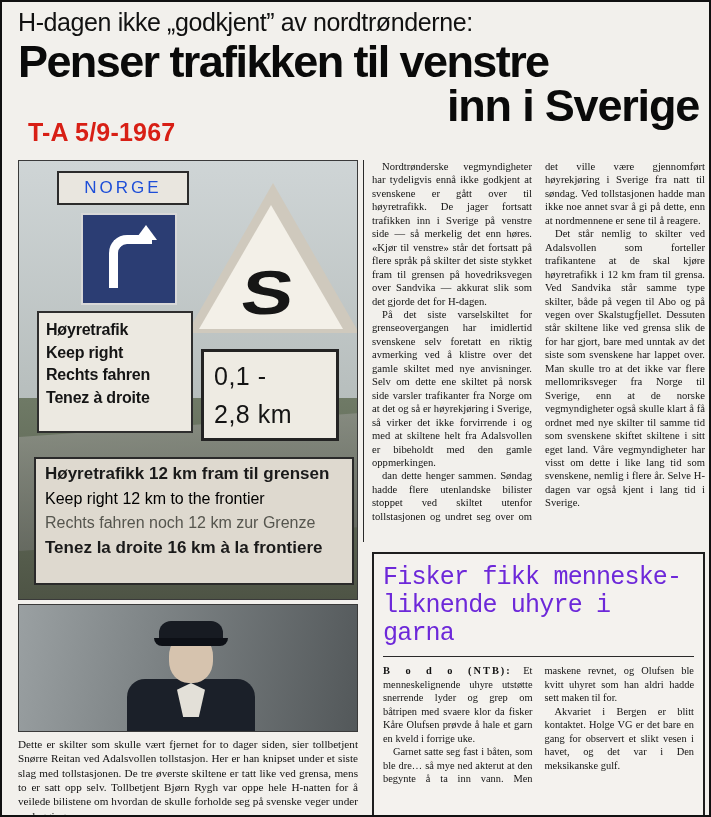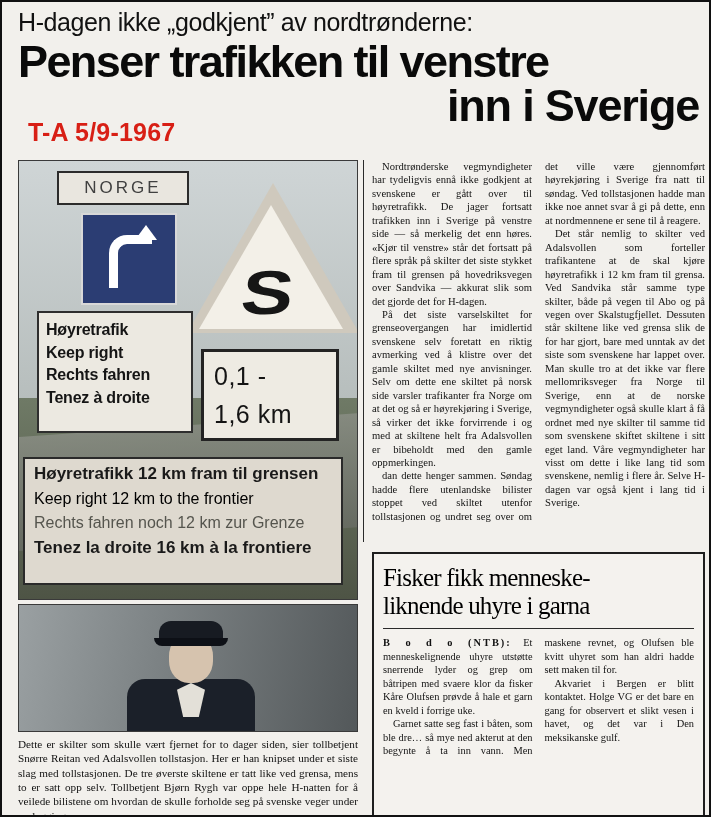--- a/index.html
+++ b/index.html
@@ -132,21 +132,21 @@
   .sign-norge {
     position: absolute;
     left: 38px; top: 10px;
     width: 132px; height: 34px;
     background: #e9e6df;
     border: 2px solid #2b2b2b;
     box-sizing: border-box;
     font-family: "Liberation Sans", sans-serif;
     font-size: 17px;
     letter-spacing: 3px;
-    color: #404040;
+    color: #1d4ed8;
     display: flex;
     align-items: center;
     justify-content: center;
   }
   
   .sign-blue {
     position: absolute;
     left: 62px; top: 52px;
     width: 96px; height: 92px;
     background: #2b3d73;
@@ -228,21 +228,21 @@
     padding: 6px 10px;
   }
   .sign-dist div {
     font-size: 25px;
     line-height: 1.5;
     letter-spacing: 0.5px;
   }
   
   .sign-banner {
     position: absolute;
-    left: 4px; top: 296px;
+    left: 15px; top: 296px;
     width: 320px; height: 128px;
     background: #ded9cf;
     border: 2px solid #2a2a2a;
     box-sizing: border-box;
     padding: 6px 9px;
     font-family: "Liberation Sans", sans-serif;
     color: #1a1a1a;
   }
   .sign-banner .l1 { font-size: 17px; font-weight: bold; line-height: 1.1; }
   .sign-banner .l2 { font-size: 16px; line-height: 1.1; color:#000000; margin-top:6px;}
@@ -330,25 +330,25 @@
     left: 362px;
     top: 392px;
     width: 333px;
     height: 410px;
     border: 2px solid #1e1e1e;
     box-sizing: border-box;
     padding: 10px 9px 8px 9px;
     background: #f4f2ee;
   }
   .story2-head {
-    font-family: Liberation Serif, serif;
+    font-family: Liberation Mono, monospace;
     font-size: 25px;
     letter-spacing: -0.8px;
     line-height: 1.12;
-    color: #000000;
+    color: #6d28d9;
   }
   .story2-rule {
     border-top: 1px solid #2a2a2a;
     margin: 8px 0 7px 0;
   }
   .story2-body {
     column-count: 2;
     column-gap: 12px;
     font-family: "Liberation Serif", serif;
     font-size: 10.4px;
@@ -395,21 +395,21 @@
 
           <div class="sign-multi">
             <div>Høyretrafik</div>
             <div>Keep right</div>
             <div>Rechts fahren</div>
             <div>Tenez à droite</div>
           </div>
 
           <div class="sign-dist">
             <div>0,1 -</div>
-            <div>1,6 km</div>
+            <div>2,8 km</div>
           </div>
 
           <div class="sign-banner">
             <div class="l1">Høyretrafikk 12 km fram til grensen</div>
             <div class="l2">Keep right 12 km to the frontier</div>
             <div class="l3">Rechts fahren noch 12 km zur Grenze</div>
             <div class="l4">Tenez la droite 16 km à la frontiere</div>
           </div>
         </div>
 

